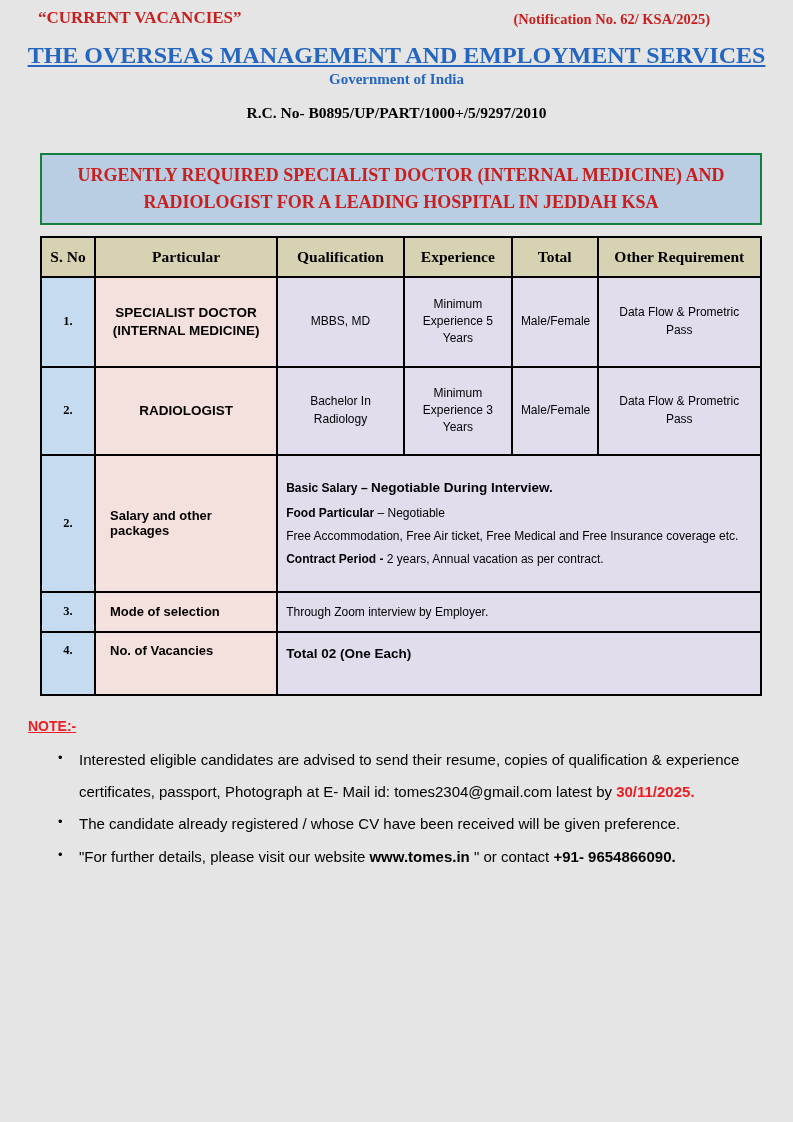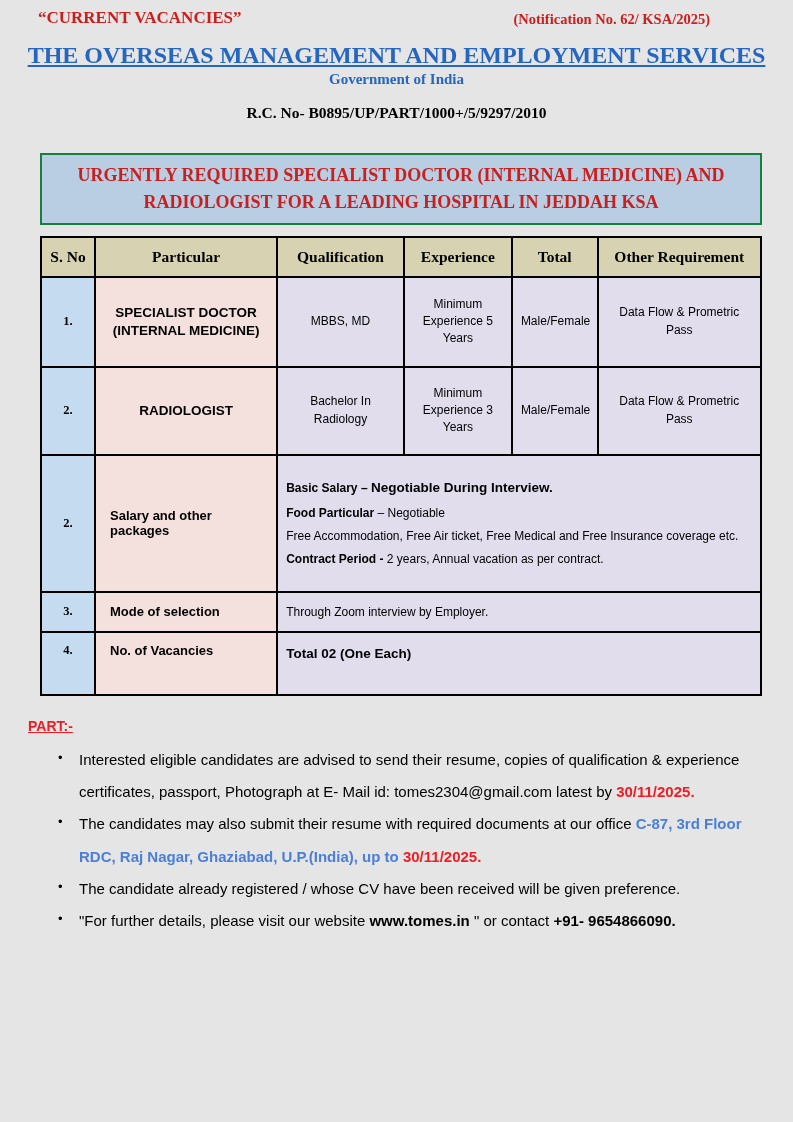--- a/index.html
+++ b/index.html
@@ -142,22 +142,21 @@
           <td class="sno">4.</td>
           <td class="part">No. of Vacancies</td>
           <td class="merged" colspan="4">
             <div class="sal-line"><span class="seg-bl">Total 02 (One Each)</span></div>
           </td>
         </tr>
       </tbody>
   </table>
 
   <div class="notes">
-    <div class="note-head">PART:-</div>
+    <div class="note-head">NOTE:-</div>
     <ul class="note-list" id="note-list">
         <li><span class="seg-n">Interested eligible candidates are advised to send their resume, copies of qualification &amp; experience certificates, passport, Photograph at E- Mail id: tomes2304@gmail.com latest by </span><span class="seg-red">30/11/2025.</span></li>
-        <li><span class="seg-n">The candidates may also submit their resume with required documents at our office </span><span class="seg-blue">C-87, 3rd Floor RDC, Raj Nagar, Ghaziabad, U.P.(India), up to </span><span class="seg-red">30/11/2025.</span></li>
         <li><span class="seg-n">The candidate already registered / whose CV have been received will be given preference.</span></li>
         <li><span class="seg-n">"For further details, please visit our website </span><span class="seg-b">www.tomes.in</span><span class="seg-n"> " or contact </span><span class="seg-b">+91- 9654866090.</span></li>
       </ul>
   </div>
 
 </div>
 
 </body></html>

